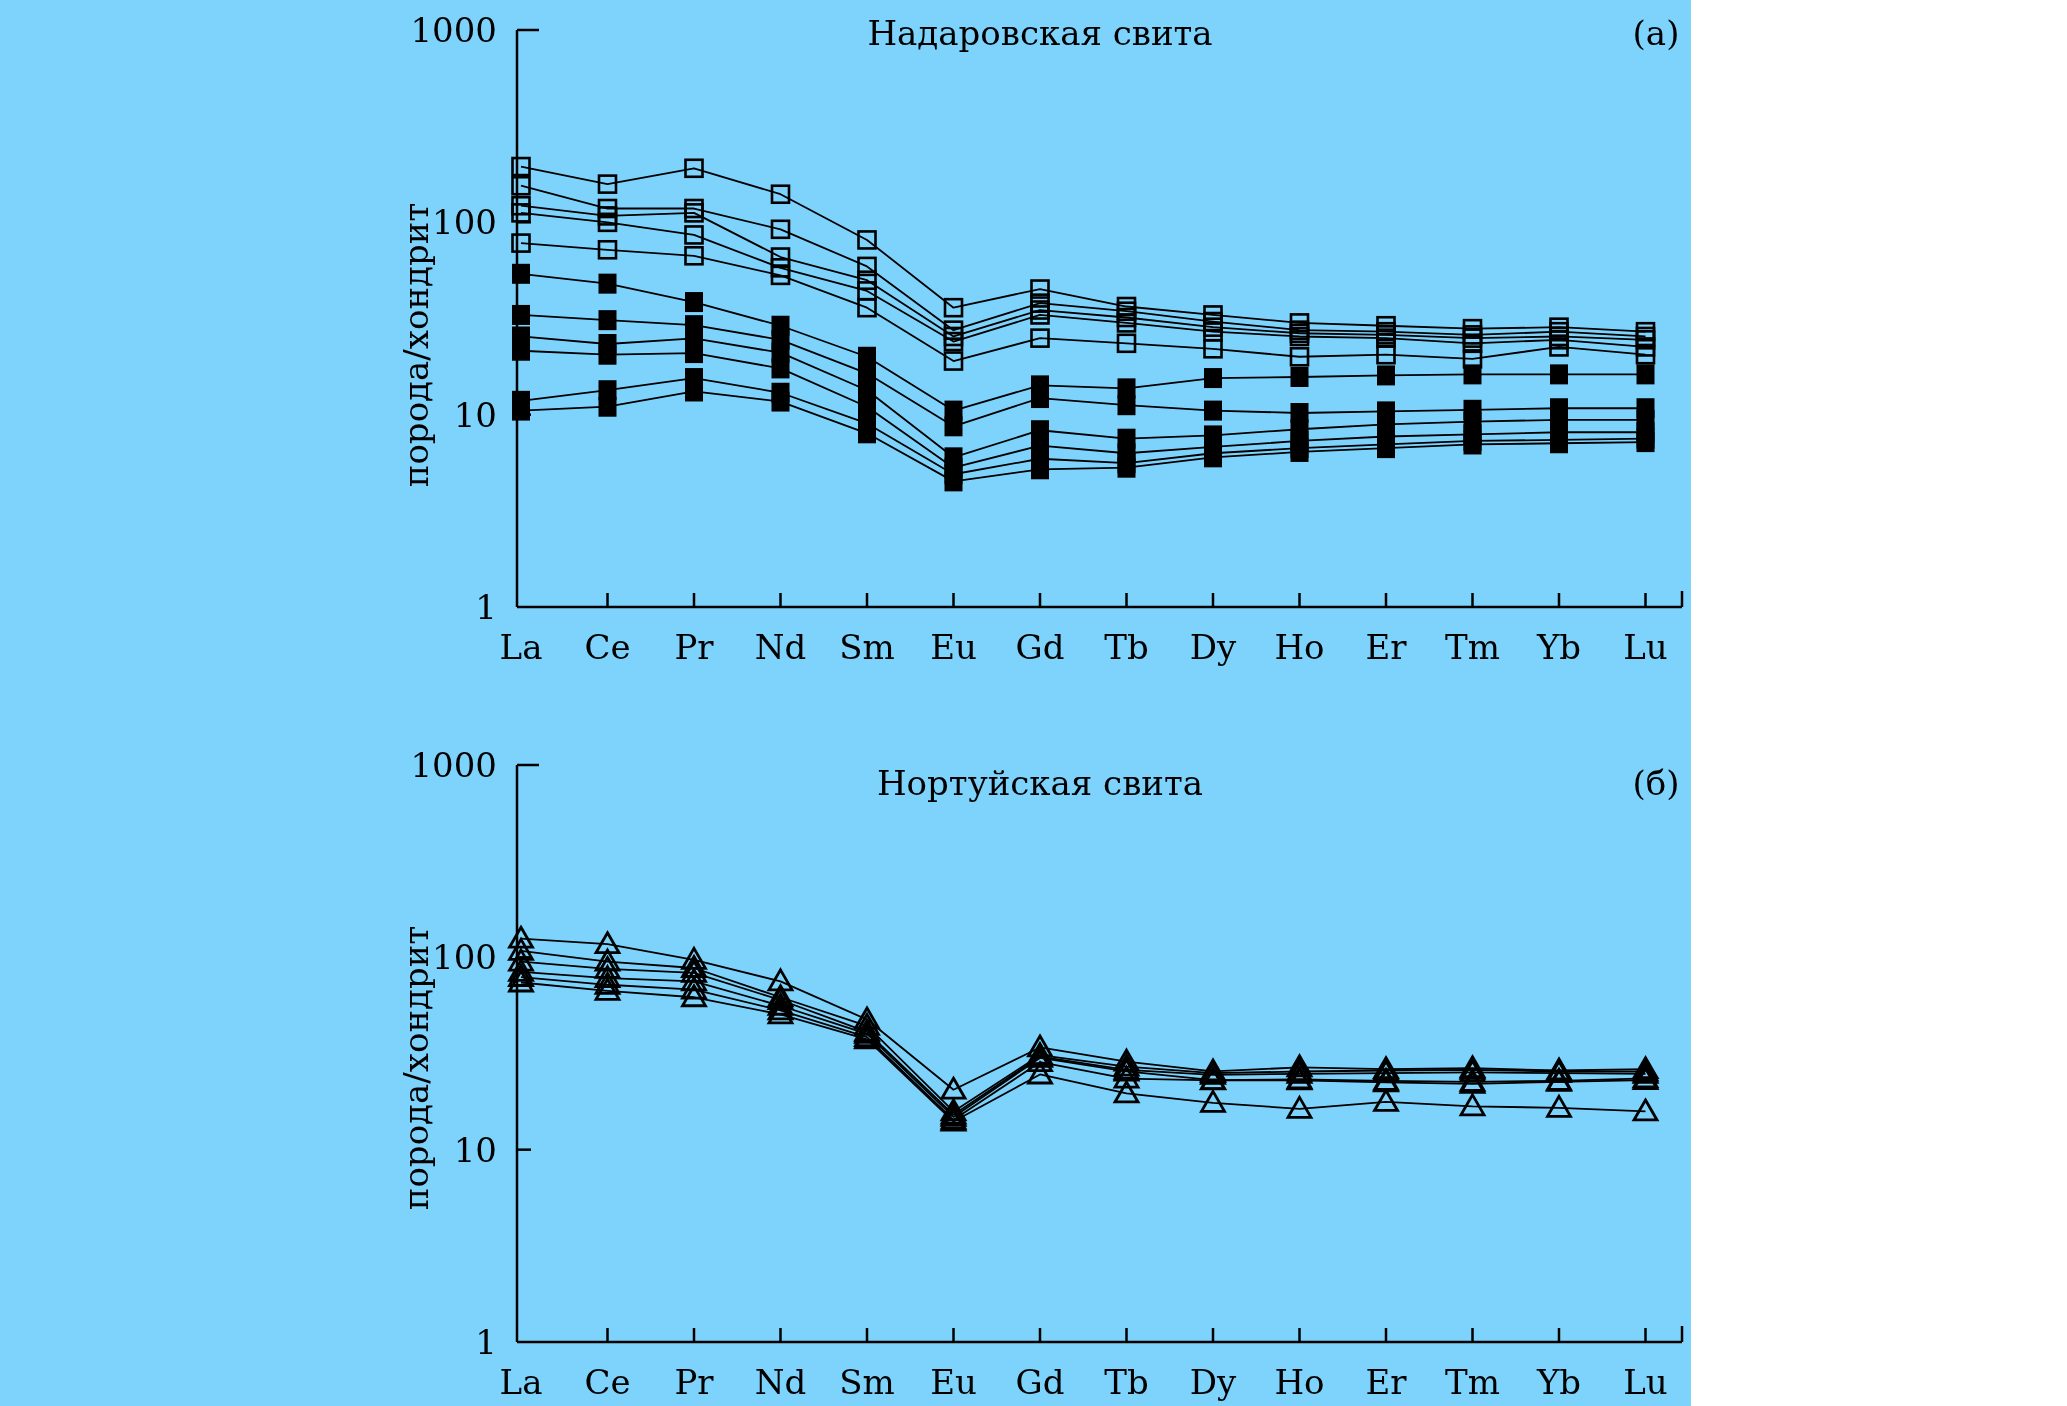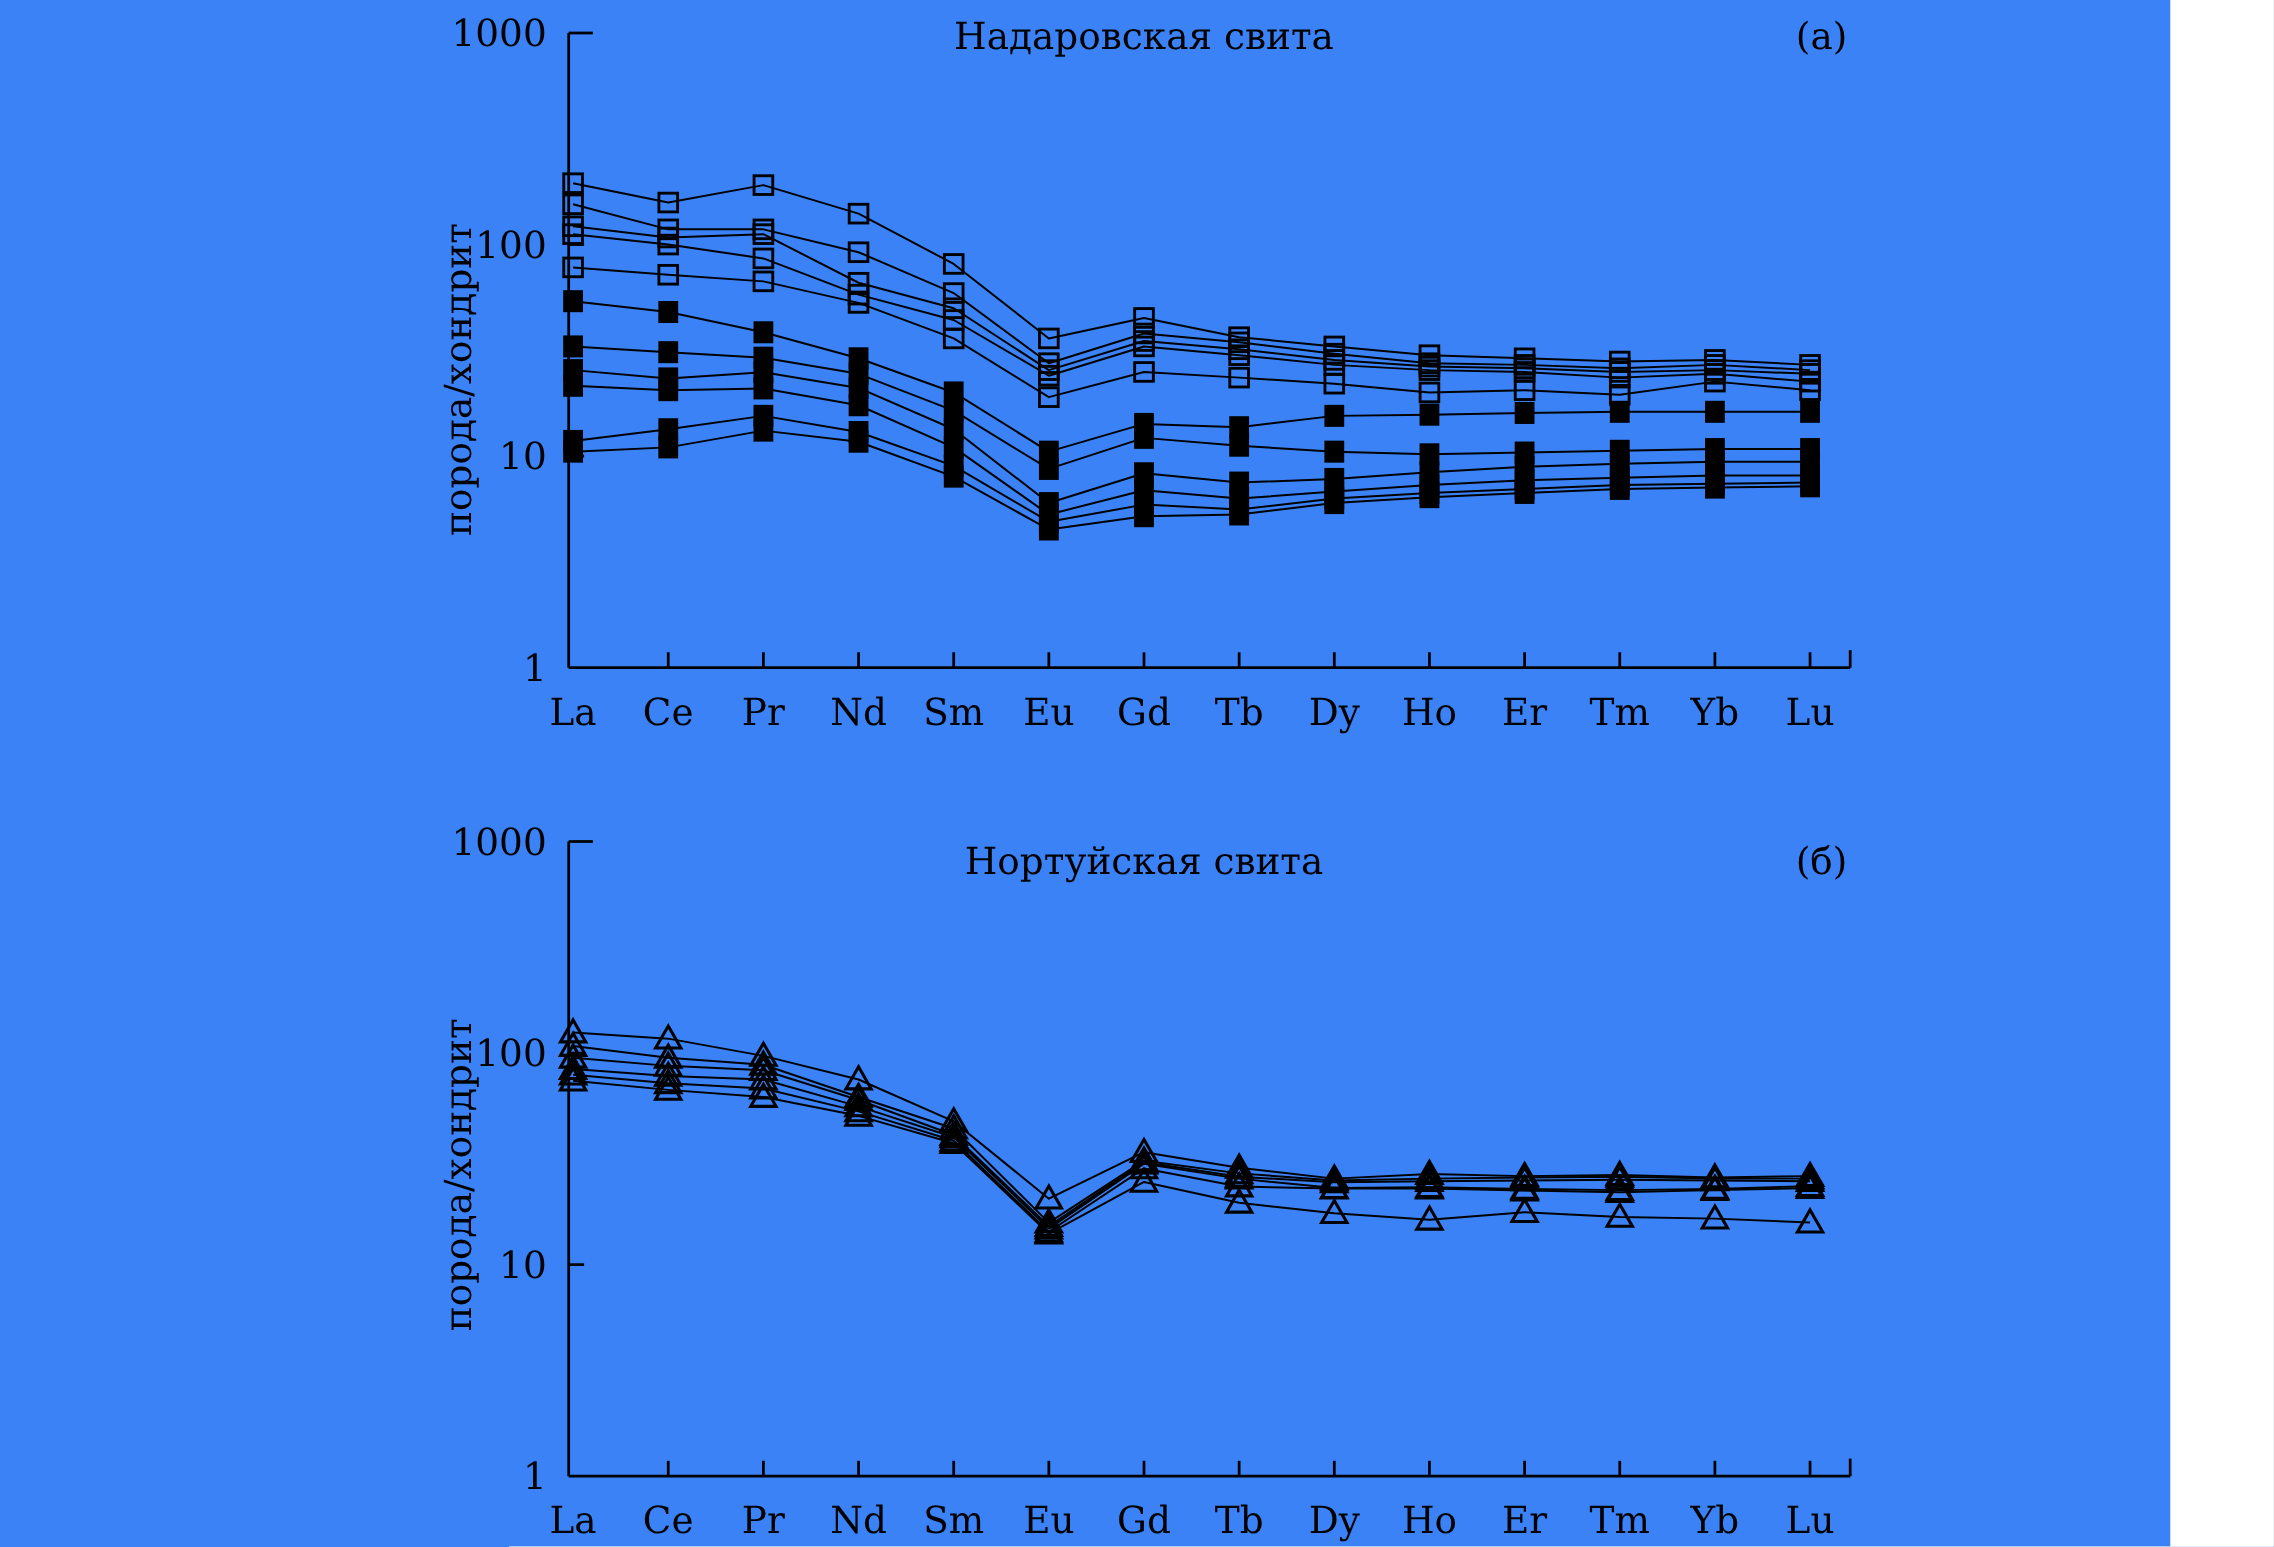--- a/index.html
+++ b/index.html
@@ -2,23 +2,23 @@
 <html><head>
 <meta charset="utf-8">
 <style>
   html, body {
     margin: 0;
     padding: 0;
     background: #ffffff;
   }
   #stage {
     position: relative;
-    width: 1973px;
+    width: 1691px;
     height: 1406px;
-    background: #3b82f6;
+    background: #7dd3fc;
     overflow: hidden;
     font-family: "DejaVu Serif", "Liberation Serif", serif;
   }
   #chart-svg {
     position: absolute;
     left: 0;
     top: 0;
     width: 2067px;
     height: 1406px;
   }

